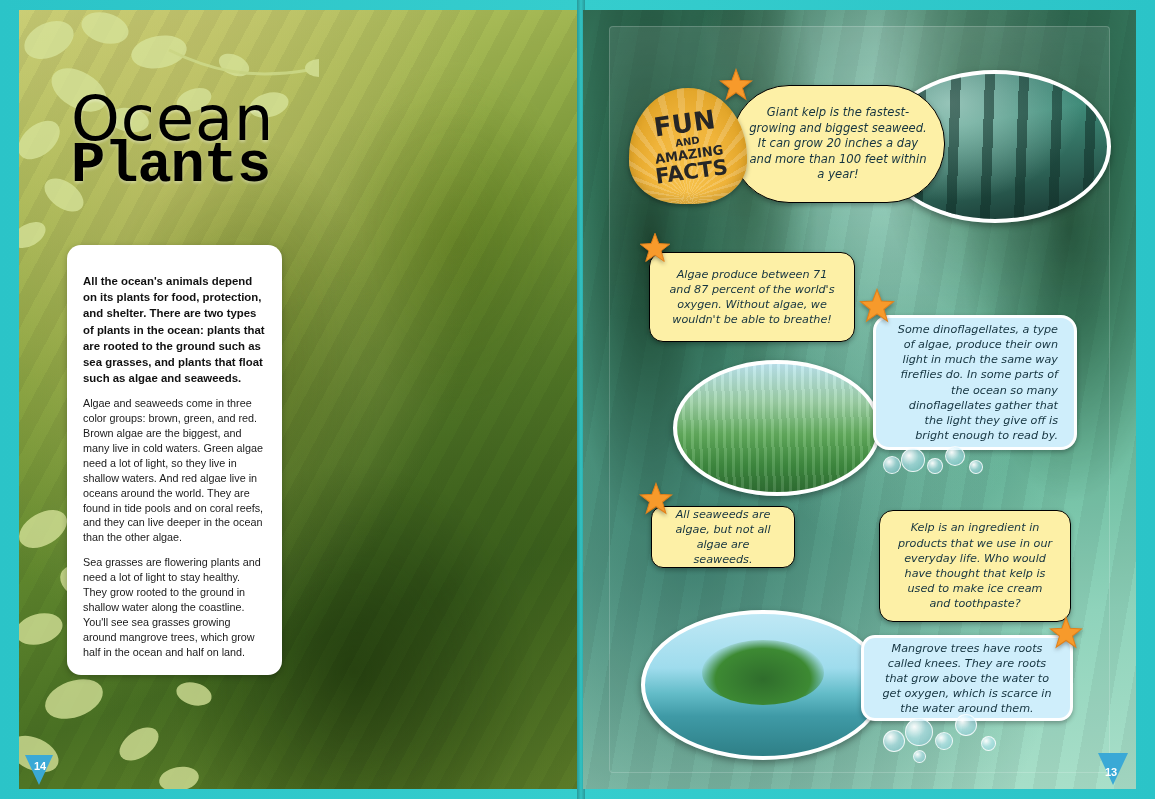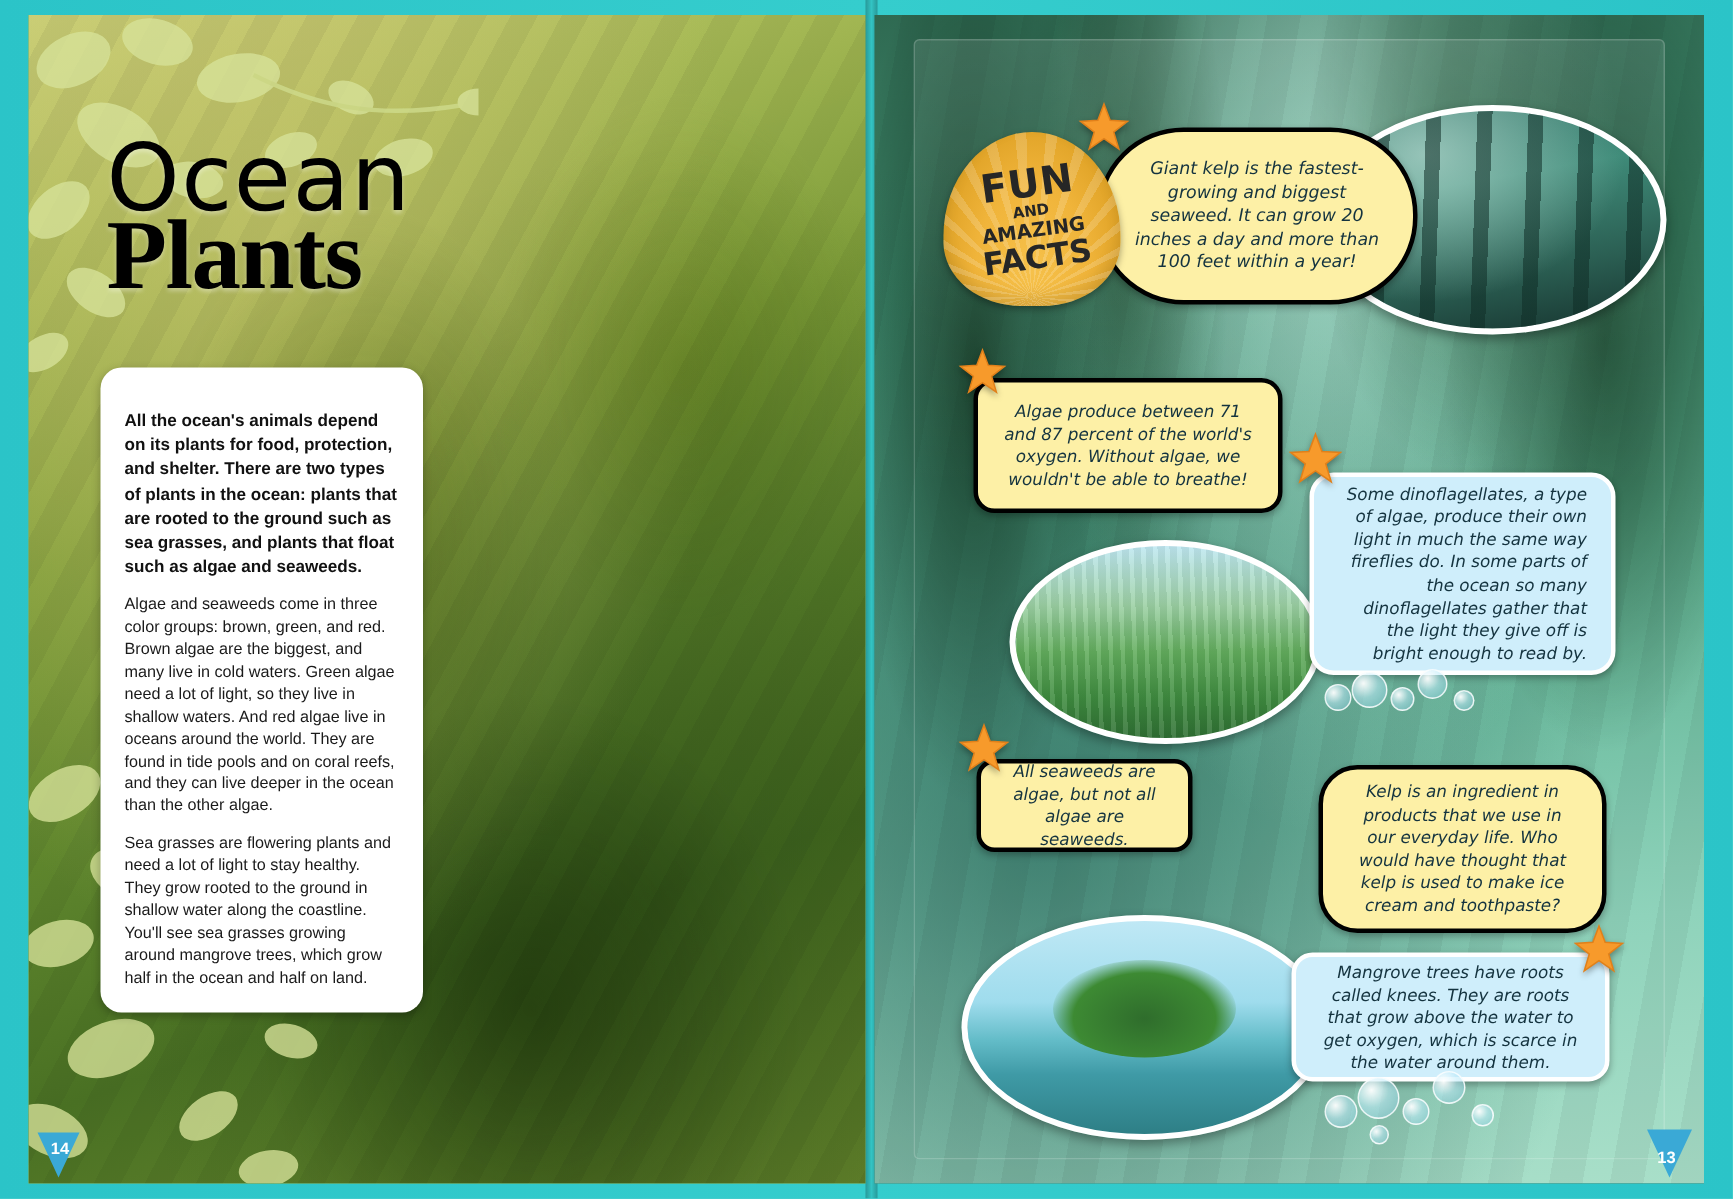--- a/index.html
+++ b/index.html
@@ -95,22 +95,22 @@
     text-shadow: 0 2px 3px rgba(255,255,255,.35);
   }
   .headline .word1 {
     font-family: "DejaVu Sans", sans-serif;
     font-size: 62px;
     font-weight: 400;
     letter-spacing: 1px;
     display: block;
   }
   .headline .word2 {
-    font-family: Liberation Serif, serif;
-    font-size: 66px;
+    font-family: Liberation Mono, monospace;
+    font-size: 57px;
     font-weight: bold;
     letter-spacing: -1px;
     display: block;
     margin-top: -6px;
   }
 
   .text-card {
     position: absolute;
     left: 48px;
     top: 235px;
@@ -259,21 +259,21 @@
     color: #14333f;
     z-index: 7;
     display: flex;
     align-items: center;
     justify-content: center;
     padding: 12px 16px;
   }
   .bubble .txt { width: 100%; }
   .bubble.yellow {
     background: #fdf0a6;
-    border: 3px solid #000000;
+    border: 1px solid #000000;
     box-shadow: 0 2px 5px rgba(0,0,0,.3);
   }
   .bubble.blue {
     background: #cfeefb;
     border: 3px solid #ffffff;
     box-shadow: 0 2px 5px rgba(0,0,0,.3);
   }
   .b-kelp {
     left: 148px; top: 75px; width: 214px; height: 118px;
     border-radius: 58px;
@@ -290,21 +290,21 @@
     font-size: 11.2px; line-height: 1.36;
     text-align: right;
   }
   .b-seaweed {
     left: 68px; top: 496px; width: 144px; height: 62px;
     border-radius: 12px;
     font-size: 11.2px; line-height: 1.34;
   }
   .b-kelpuse {
     left: 296px; top: 500px; width: 192px; height: 112px;
-    border-radius: 26px;
+    border-radius: 14px;
     font-size: 11.2px; line-height: 1.36;
   }
   .b-mangrove {
     left: 278px; top: 625px; width: 212px; height: 86px;
     border-radius: 14px;
     font-size: 11.2px; line-height: 1.34;
   }
 
   
   .oval {

